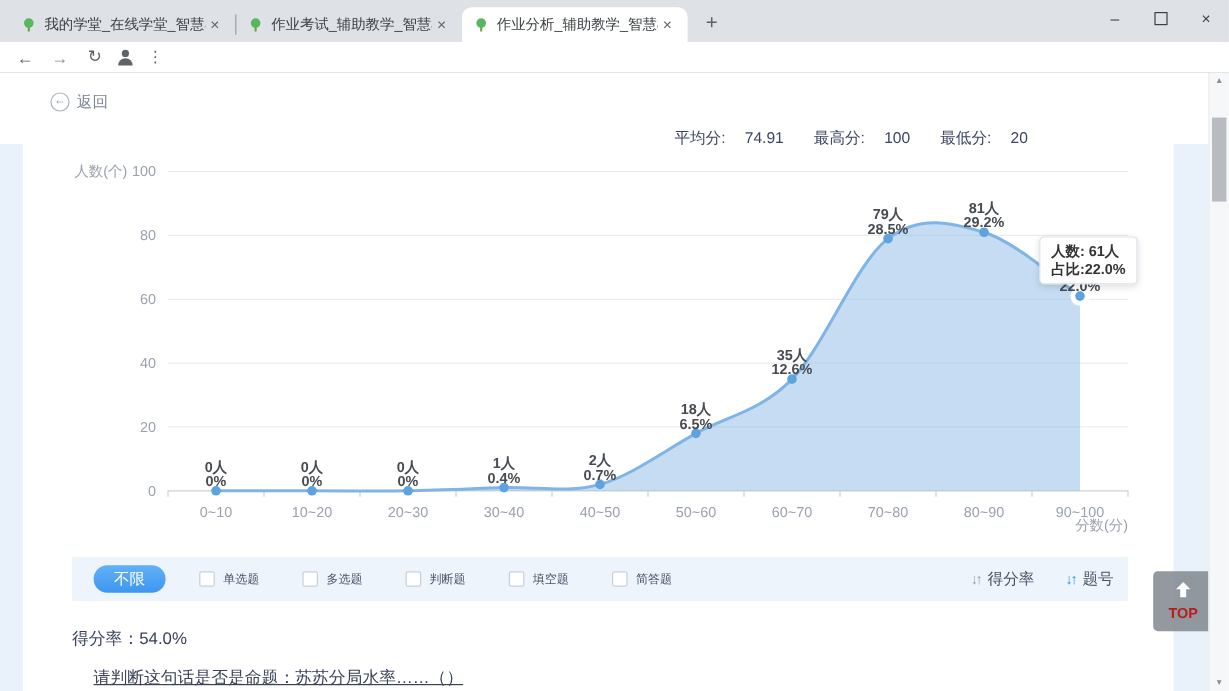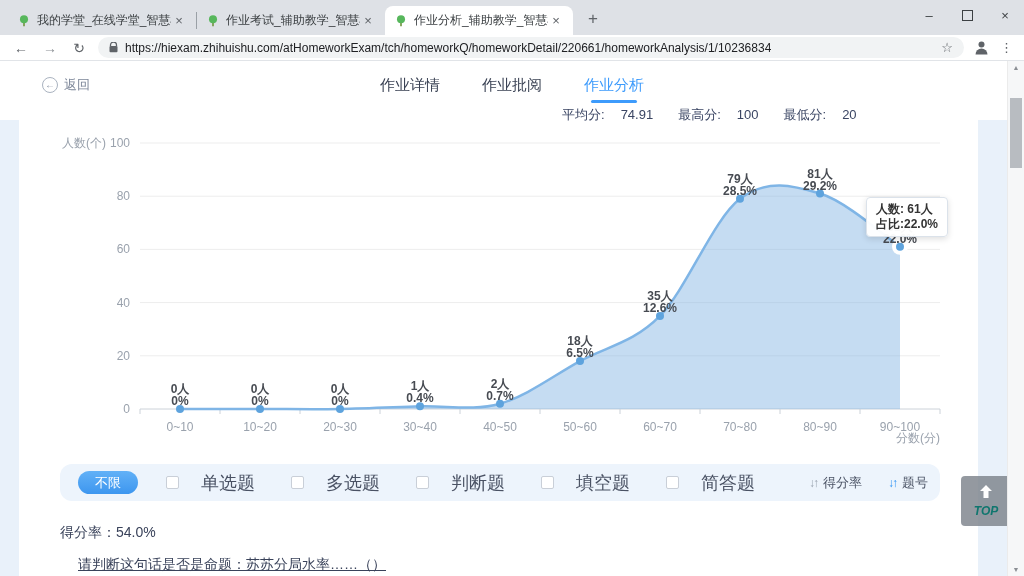--- a/index.html
+++ b/index.html
@@ -52,39 +52,39 @@
   .stats{position:absolute;top:106px;left:562px;display:flex;gap:25px;font-size:13px;color:#3a4563;}
   .stats b{font-weight:400;margin-left:16px;}
 
   .chartsvg{position:absolute;left:60px;top:135px;}
 
   .tooltip{position:absolute;left:866px;top:197px;background:rgba(255,255,255,0.96);border:1px solid #dbe2ea;
            border-radius:4px;padding:4px 9px;font-size:12px;font-weight:700;color:#333;line-height:15px;
            box-shadow:0 2px 6px rgba(0,0,0,0.13);white-space:nowrap;}
 
   
-  .filterbar{position:absolute;left:60px;top:464px;width:880px;height:37px;background:#edf4fc;border-radius:12px;
+  .filterbar{position:absolute;left:60px;top:464px;width:880px;height:37px;background:#edf4fc;border-radius:0;
              display:flex;align-items:center;padding:0 12px 0 18px;box-sizing:border-box;}
   .pill{background:linear-gradient(180deg,#62b1f7,#3d96ef);color:#fff;font-size:13px;padding:5px 17px;
         border-radius:15px;margin-right:14px;line-height:1;}
-  .fgroup{display:flex;align-items:center;gap:22px;margin-left:36px;font-size:18px;color:#4a5264;}
+  .fgroup{display:flex;align-items:center;gap:7px;margin-left:36px;font-size:10px;color:#4a5264;}
   .cbox{width:13px;height:13px;background:#fff;border:1px solid #c9cfd8;border-radius:2px;box-sizing:border-box;}
   .sorts{margin-left:auto;display:flex;gap:26px;align-items:center;font-size:13px;color:#4a5264;}
   .sortbtn{display:flex;align-items:center;gap:4px;}
   .sorticon{font-size:12px;letter-spacing:-2px;color:#9aa3b0;padding-right:2px;}
   .sorticon.on{color:#2f94f5;font-weight:700;}
 
   
   .qrow{position:absolute;left:60px;top:524px;width:880px;display:flex;justify-content:space-between;
         font-size:14px;color:#39425a;box-sizing:border-box;}
   .qpreview{position:absolute;left:78px;top:556px;font-size:14px;color:#39425a;white-space:nowrap;text-decoration:underline;}
 
   .topbtn{position:absolute;left:961px;top:476px;width:50px;height:50px;background:rgba(125,131,139,0.82);
-          border-radius:4px;color:#0f766e;display:flex;flex-direction:column;align-items:center;justify-content:center;
-          font-size:12px;font-weight:700;gap:6px;font-style:italic;}
+          border-radius:4px;color:#b91c1c;display:flex;flex-direction:column;align-items:center;justify-content:center;
+          font-size:12px;font-weight:700;gap:6px;}
 
   
   .scrollbar{position:absolute;left:1007px;top:61px;width:17px;height:515px;background:#f6f7f8;border-left:1px solid #ebebeb;box-sizing:border-box;}
   .sbarrow{position:absolute;left:0;width:16px;height:13px;text-align:center;font-size:7px;color:#8b8f94;line-height:13px;}
   .sbthumb{position:absolute;left:2px;top:37px;width:12px;height:70px;background:#b8bcc1;}
 </style>
 </head>
 <body>
 
 <div class="tabstrip">
@@ -120,51 +120,33 @@
         <span class="maxbox"></span>
       </div>
     <div class="winbtn">×</div>
   </div>
 </div>
 
 <div class="urlbar">
   <span class="navicon">←</span>
   <span class="navicon fwd">→</span>
   <span class="navicon">↻</span>
-  <div class="omnibox">
-    <span class="lock">
-      <svg width="9" height="11" viewBox="0 0 9 11">
-          <path d="M1.5 4V3a3 3 0 016 0v1" fill="none" stroke="#5f6368" stroke-width="1.3"></path>
-          <rect x="0.5" y="4" width="8" height="6.3" rx="1" fill="#5f6368"></rect>
-        </svg>
-    </span>
-    <span class="urltext">https://hiexam.zhihuishu.com/atHomeworkExam/tch/homeworkQ/homeworkDetail/220661/homeworkAnalysis/1/10236834</span>
-    <span class="star">☆</span>
-  </div>
   <span class="avatar">
     <svg width="17" height="17" viewBox="0 0 17 17">
         <circle cx="8.5" cy="5.5" r="3" fill="#5f6368"></circle>
         <path d="M2.5 15.5a6 6 0 0112 0z" fill="#5f6368"></path>
       </svg>
   </span>
   <span class="dots">⋮</span>
 </div>
 
 <div class="appheader">
   <div class="backbtn">
     <span class="backcirc">←</span>
     <span>返回</span>
-  </div>
-  <div class="hnav">
-    <span class="navitem">作业详情</span>
-    <span class="navitem">作业批阅</span>
-    <span class="navitem active">
-      <span>作业分析</span>
-      <span class="indicator"></span>
-    </span>
   </div>
 </div>
 
 <div class="strip l"></div>
 <div class="strip r"></div>
 
 <div class="stats">
   <span><span>平均分:</span><b>74.91</b></span>
   <span><span>最高分:</span><b>100</b></span>
   <span><span>最低分:</span><b>20</b></span>

